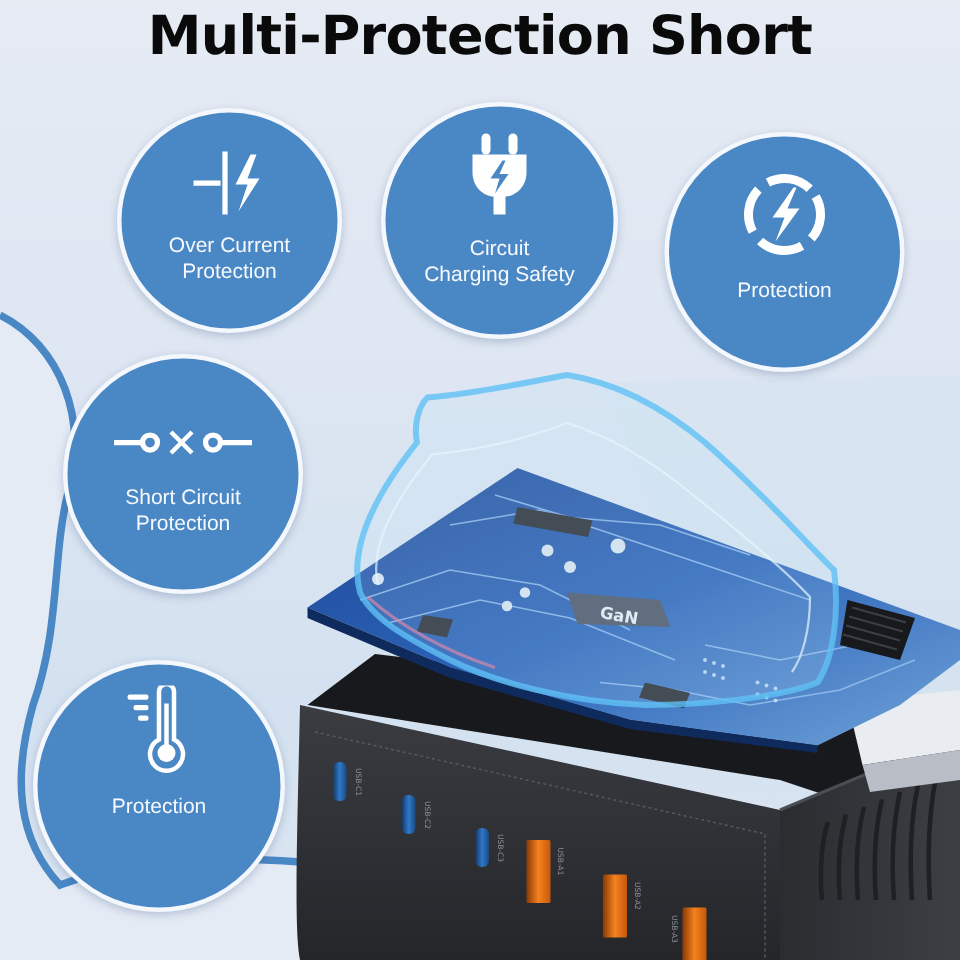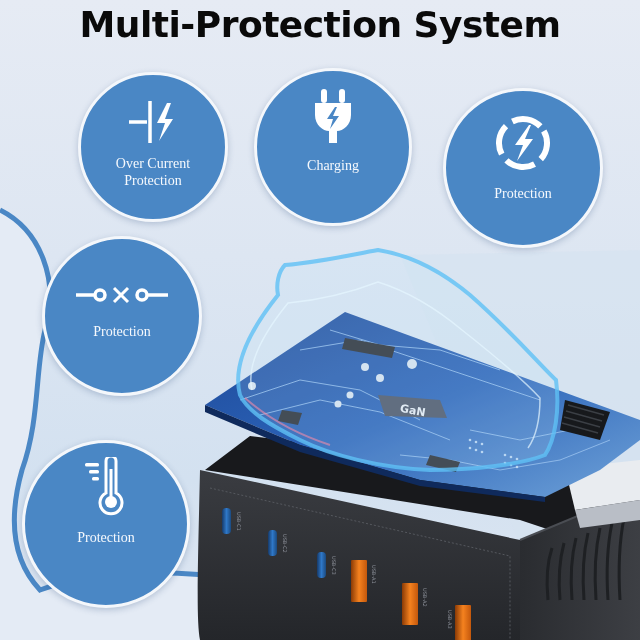--- a/index.html
+++ b/index.html
@@ -18,37 +18,37 @@
   .feature {
     position:absolute; border-radius:50%;
     background:#4a87c5;
     border:3px solid #f4f7fb;
     box-shadow: 0 2px 6px rgba(40,70,120,0.25);
     color:#fff; text-align:center;
   }
   .feature .icon { position:absolute; left:50%; transform:translateX(-50%); }
   .feature .label {
     position:absolute; left:0; width:100%;
-    font-family: Liberation Serif, serif; font-size:14px; line-height:17px;
+    font-family: Liberation Sans, sans-serif; font-size:14px; line-height:17px;
     color:#f6f9fd;
   }
   .scene { position:absolute; left:0; top:0; width:640px; height:640px; }
 </style>
 </head>
 <body>
 
 <svg class="bg-layer" viewBox="0 0 640 640">
 
   <path d="M0,210 C40,230 60,280 45,330 C35,370 40,420 20,470 C5,520 10,560 40,590 C120,560 250,570 420,610 L420,640 L0,640 Z" fill="#e4ebf5"></path>
   <path d="M0,210 C40,230 60,280 45,330 C35,370 40,420 22,470 C8,520 12,560 40,590 C120,560 250,570 420,615" fill="none" stroke="#4a87c5" stroke-width="5"></path>
 
   <path d="M400,255 L640,250 L640,640 L560,640 Z" fill="#d6e2f0" opacity="0.6"></path>
 </svg>
 
-<div class="title">Multi-Protection System</div>
+<div class="title">Multi-Protection Short</div>
 
 <div class="feature" style="left:78px; top:72px; width:150px; height:150px;">
   <span class="icon" style="top:22px;">
     <svg width="60" height="50" viewBox="0 0 60 50">
       <line x1="6" y1="25" x2="24" y2="25" stroke="#fff" stroke-width="3.5"></line>
       <line x1="27" y1="4" x2="27" y2="46" stroke="#fff" stroke-width="3.5"></line>
       <path d="M44,6 L34,26 L42,26 L36,44 L50,22 L42,22 L48,6 Z" fill="#fff"></path>
     </svg>
   </span>
   <div class="label" style="top:80px;">
@@ -60,21 +60,22 @@
 <div class="feature" style="left:254px; top:68px; width:158px; height:158px;">
   <span class="icon" style="top:16px;">
     <svg width="44" height="58" viewBox="0 0 44 58">
       <rect x="10" y="2" width="6" height="14" rx="3" fill="#fff"></rect>
       <rect x="28" y="2" width="6" height="14" rx="3" fill="#fff"></rect>
       <path d="M4,16 L40,16 L40,28 C40,38 32,44 26,44 L26,56 L18,56 L18,44 C12,44 4,38 4,28 Z" fill="#fff"></path>
       <path d="M24,20 L16,32 L22,32 L19,42 L28,29 L22,29 L26,20 Z" fill="#4a87c5"></path>
     </svg>
   </span>
   <div class="label" style="top:86px;">
-    <div>Charging</div>
+    <div>Circuit</div>
+    <div>Charging Safety</div>
   </div>
 </div>
 
 <div class="feature" style="left:443px; top:88px; width:160px; height:160px;">
   <span class="icon" style="top:22px;">
     <svg width="60" height="60" viewBox="0 0 60 60">
       <circle cx="30" cy="30" r="24" fill="none" stroke="#fff" stroke-width="6" stroke-dasharray="30 8" transform="rotate(-30 30 30)"></circle>
       <path d="M36,12 L22,32 L30,32 L24,48 L40,26 L32,26 L38,12 Z" fill="#fff"></path>
     </svg>
   </span>
@@ -88,20 +89,21 @@
     <svg width="96" height="20" viewBox="0 0 96 20">
       <line x1="2" y1="10" x2="20" y2="10" stroke="#fff" stroke-width="3.5"></line>
       <circle cx="26" cy="10" r="5" fill="none" stroke="#fff" stroke-width="3.5"></circle>
       <line x1="40" y1="3" x2="54" y2="17" stroke="#fff" stroke-width="3"></line>
       <line x1="54" y1="3" x2="40" y2="17" stroke="#fff" stroke-width="3"></line>
       <circle cx="68" cy="10" r="5" fill="none" stroke="#fff" stroke-width="3.5"></circle>
       <line x1="74" y1="10" x2="94" y2="10" stroke="#fff" stroke-width="3.5"></line>
     </svg>
   </span>
   <div class="label" style="top:84px;">
+    <div>Short Circuit</div>
     <div>Protection</div>
   </div>
 </div>
 
 <div class="feature" style="left:22px; top:440px; width:168px; height:168px;">
   <span class="icon" style="top:14px;">
     <svg width="50" height="60" viewBox="0 0 50 60">
       <rect x="4" y="6" width="14" height="3.5" rx="1.5" fill="#fff"></rect>
       <rect x="8" y="13" width="10" height="3.5" rx="1.5" fill="#fff"></rect>
       <rect x="11" y="20" width="7" height="3.5" rx="1.5" fill="#fff"></rect>

